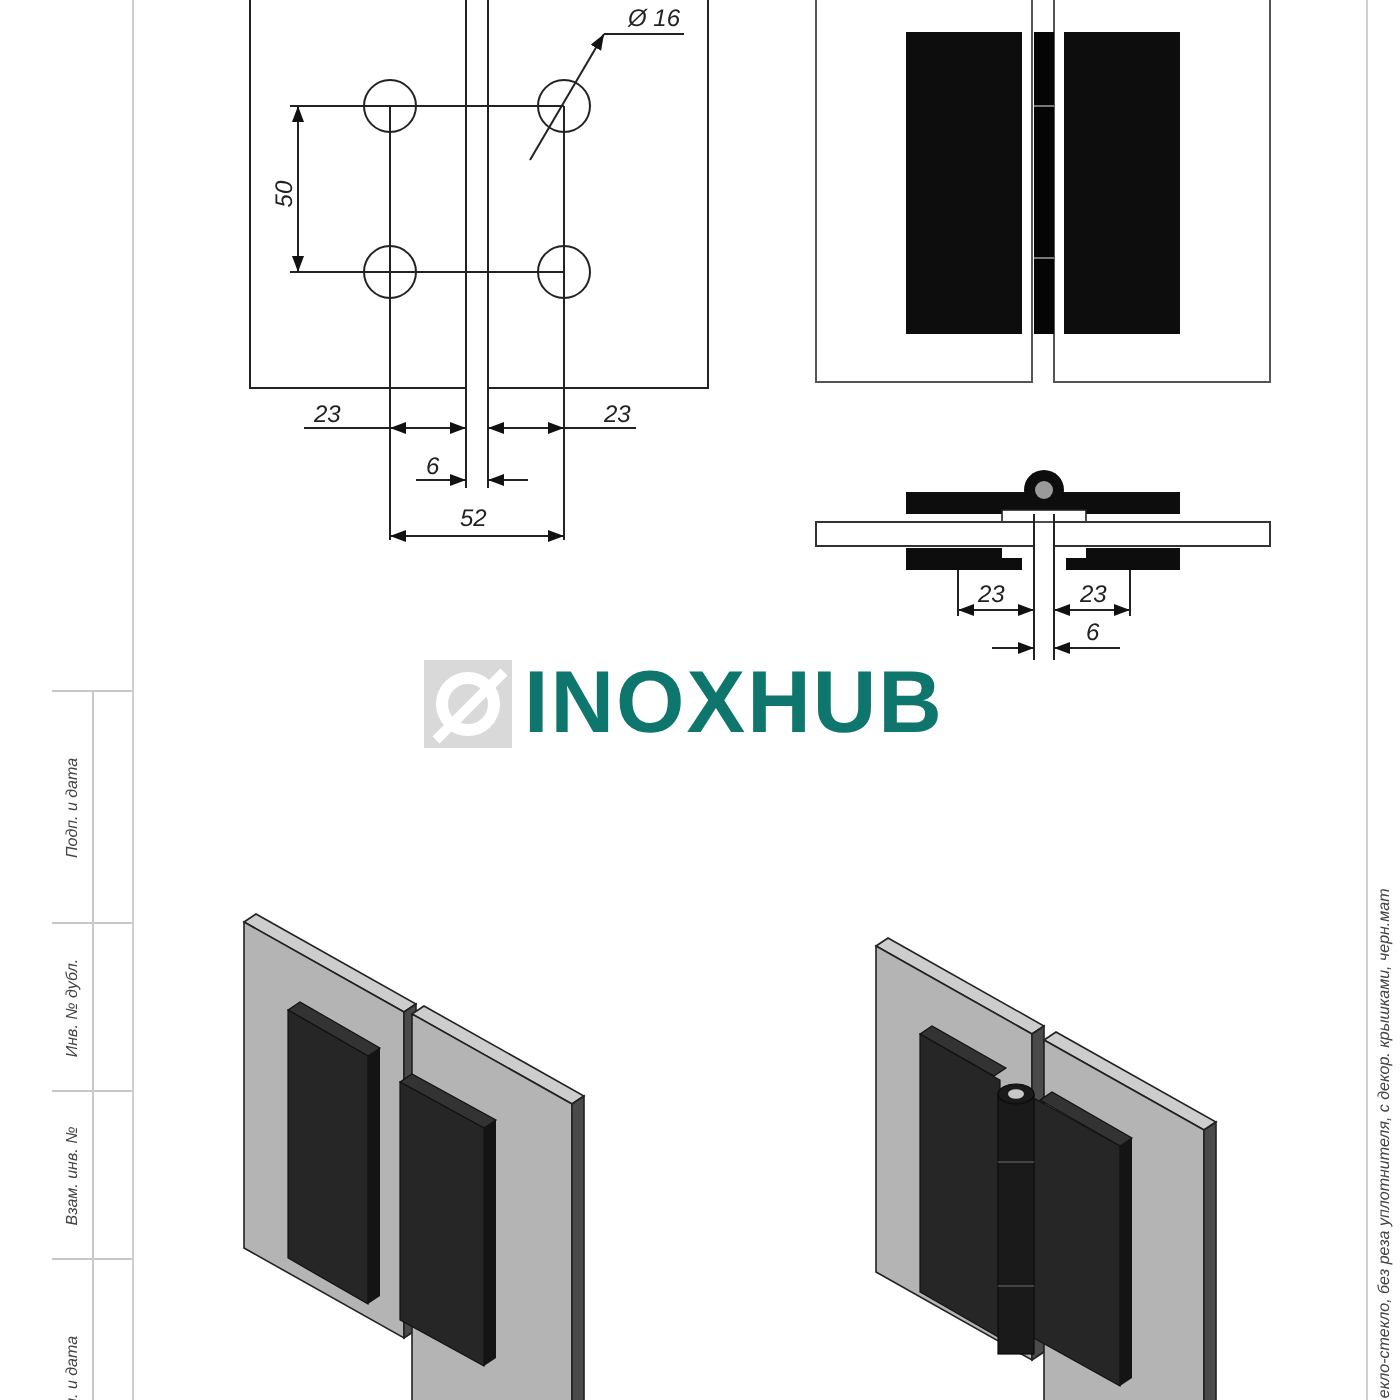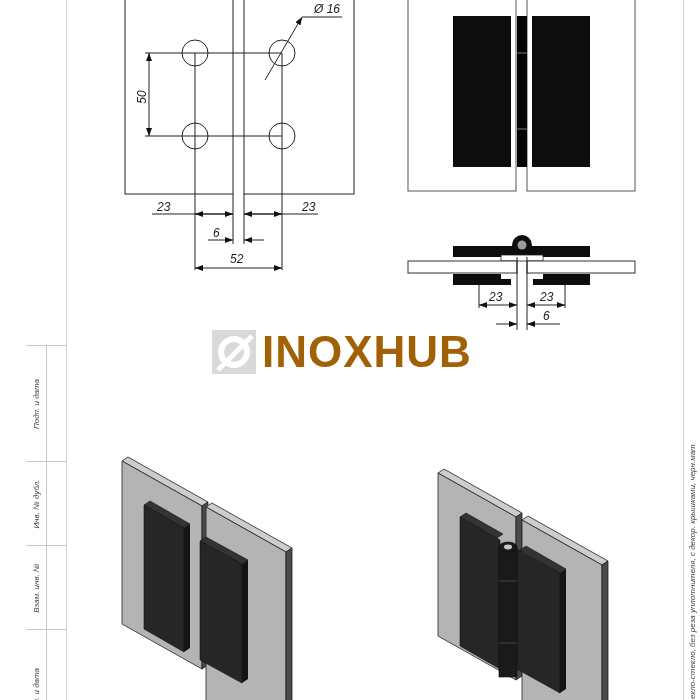--- a/index.html
+++ b/index.html
@@ -16,21 +16,21 @@
                        white-space: nowrap; font-size: 8px; color: #444;
                        font-family: "Liberation Sans", sans-serif; font-style: italic; }
   .side-note { position: absolute; left: 684px; top: 450px; width: 16px; height: 250px; }
   .side-note span { position: absolute; left: 50%; top: 50%;
                     transform: translate(-50%,-50%) rotate(-90deg);
                     white-space: nowrap; font-size: 8px; color: #444;
                     font-family: "Liberation Sans", sans-serif; font-style: italic; }
   .watermark { position: absolute; left: 212px; top: 328px; height: 48px;
                display: flex; align-items: center; }
   .watermark .wm-text { font-family: "Liberation Sans", sans-serif; font-weight: bold;
-                        font-size: 44px; letter-spacing: 1px; color: #a16207; margin-left: 6px; }
+                        font-size: 44px; letter-spacing: 1px; color: #0f766e; margin-left: 6px; }
   svg text { font-family: "Liberation Sans", sans-serif; font-style: italic; }
 </style>
 </head>
 <body>
 
 <div id="sheet">
 
   <div class="frame-line" style="left:66px;top:0;width:1px;height:700px;"></div>
   <div class="frame-line" style="left:683px;top:0;width:1px;height:700px;"></div>
 

